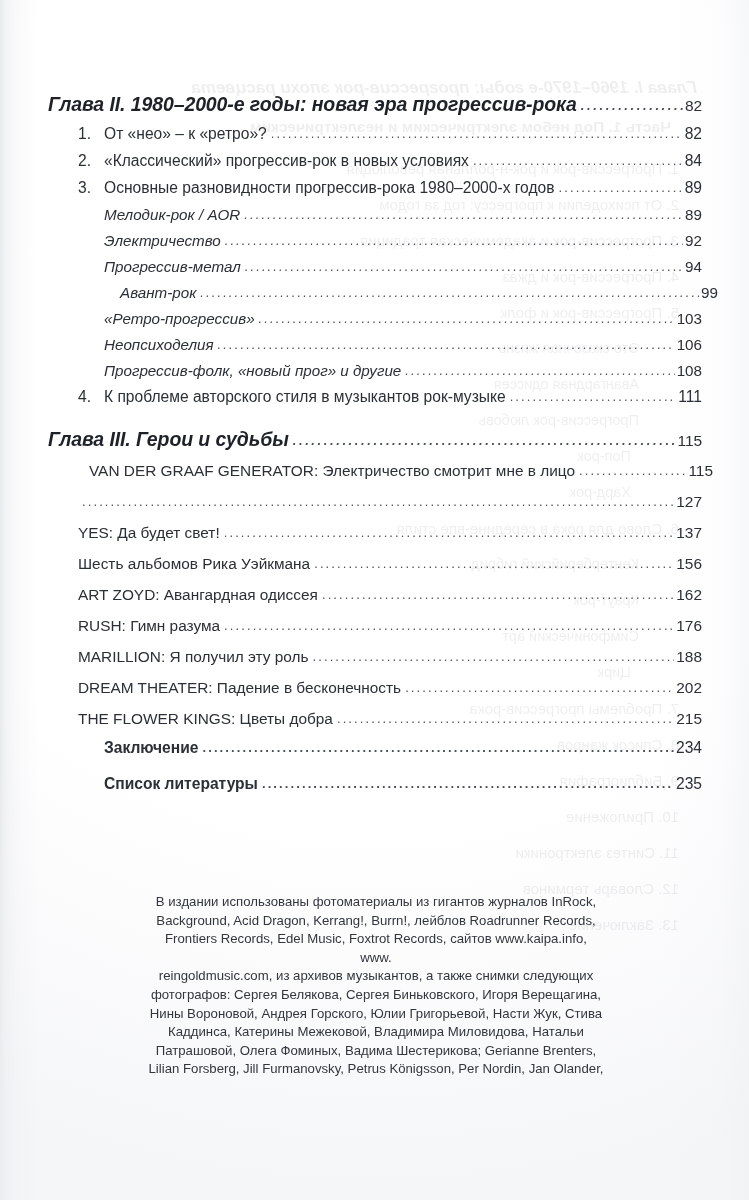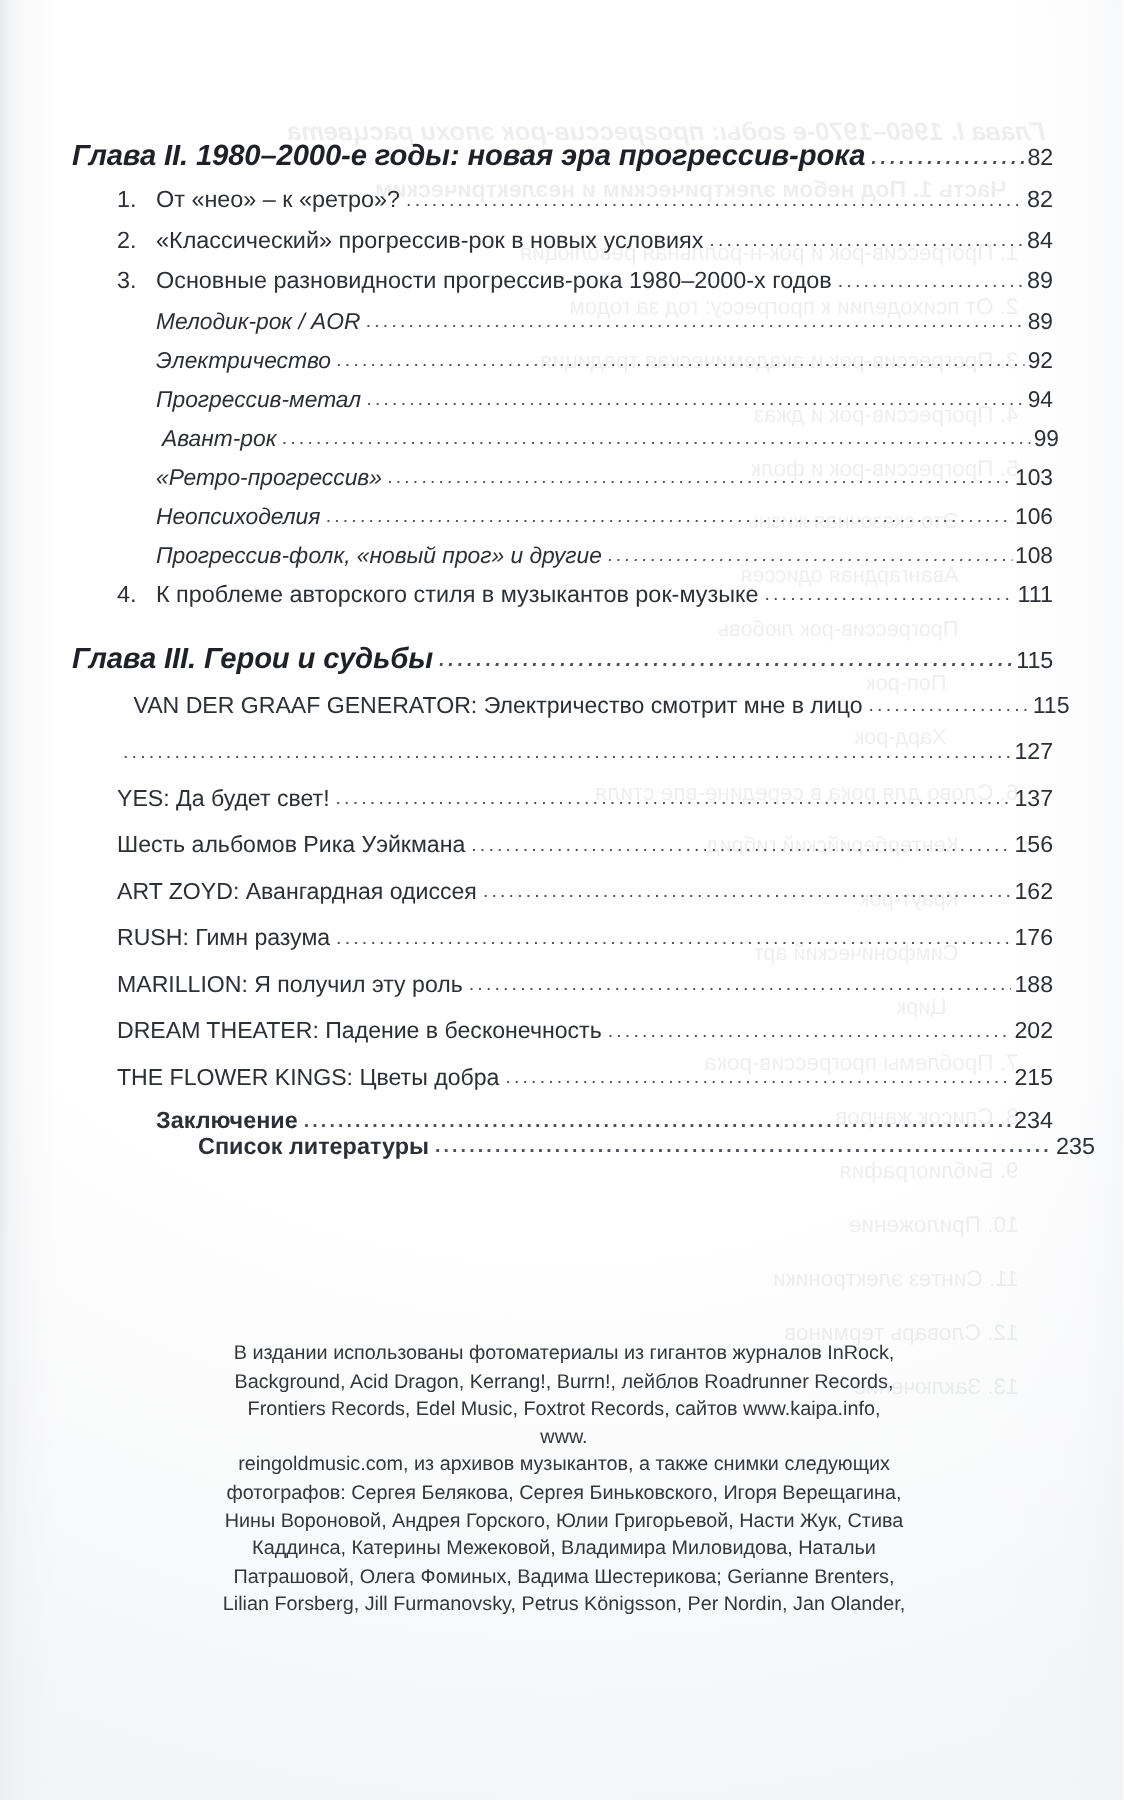--- a/index.html
+++ b/index.html
@@ -218,21 +218,21 @@
       <span class="leader">...................................................................................................................</span>
       <span class="pageno">92</span>
     </div>
 
     <div class="toc-row row-sub" style="position:absolute; left:104px; top:259px; width:598px;">
       <span class="label">Прогрессив-метал</span>
       <span class="leader">...................................................................................................................</span>
       <span class="pageno">94</span>
     </div>
 
-    <div class="toc-row row-sub" style="position:absolute; left:108px; top:285px; width:598px;">
+    <div class="toc-row row-sub" style="position:absolute; left:120px; top:285px; width:598px;">
       <span class="label">Авант-рок</span>
       <span class="leader">...................................................................................................................</span>
       <span class="pageno">99</span>
     </div>
 
     <div class="toc-row row-sub" style="position:absolute; left:104px; top:311px; width:598px;">
       <span class="label">«Ретро-прогрессив»</span>
       <span class="leader">...................................................................................................................</span>
       <span class="pageno">103</span>
     </div>
@@ -314,21 +314,21 @@
       <span class="leader">...................................................................................................................</span>
       <span class="pageno">215</span>
     </div>
 
     <div class="toc-row row-back" style="position:absolute; left:104px; top:740px; width:598px;">
       <span class="label">Заключение</span>
       <span class="leader">...................................................................................................................</span>
       <span class="pageno">234</span>
     </div>
 
-    <div class="toc-row row-back" style="position:absolute; left:104px; top:757px; width:598px;margin-left:28px;">
+    <div class="toc-row row-back" style="position:absolute; left:104px; top:776px; width:598px;">
       <span class="label">Список литературы</span>
       <span class="leader">...................................................................................................................</span>
       <span class="pageno">235</span>
     </div>
 
   </div>
 
   <div class="credits" id="credits-block">
       <div>В издании использованы фотоматериалы из гигантов журналов InRock,</div>
       <div>Background, Acid Dragon, Kerrang!, Burrn!, лейблов Roadrunner Records,</div>

